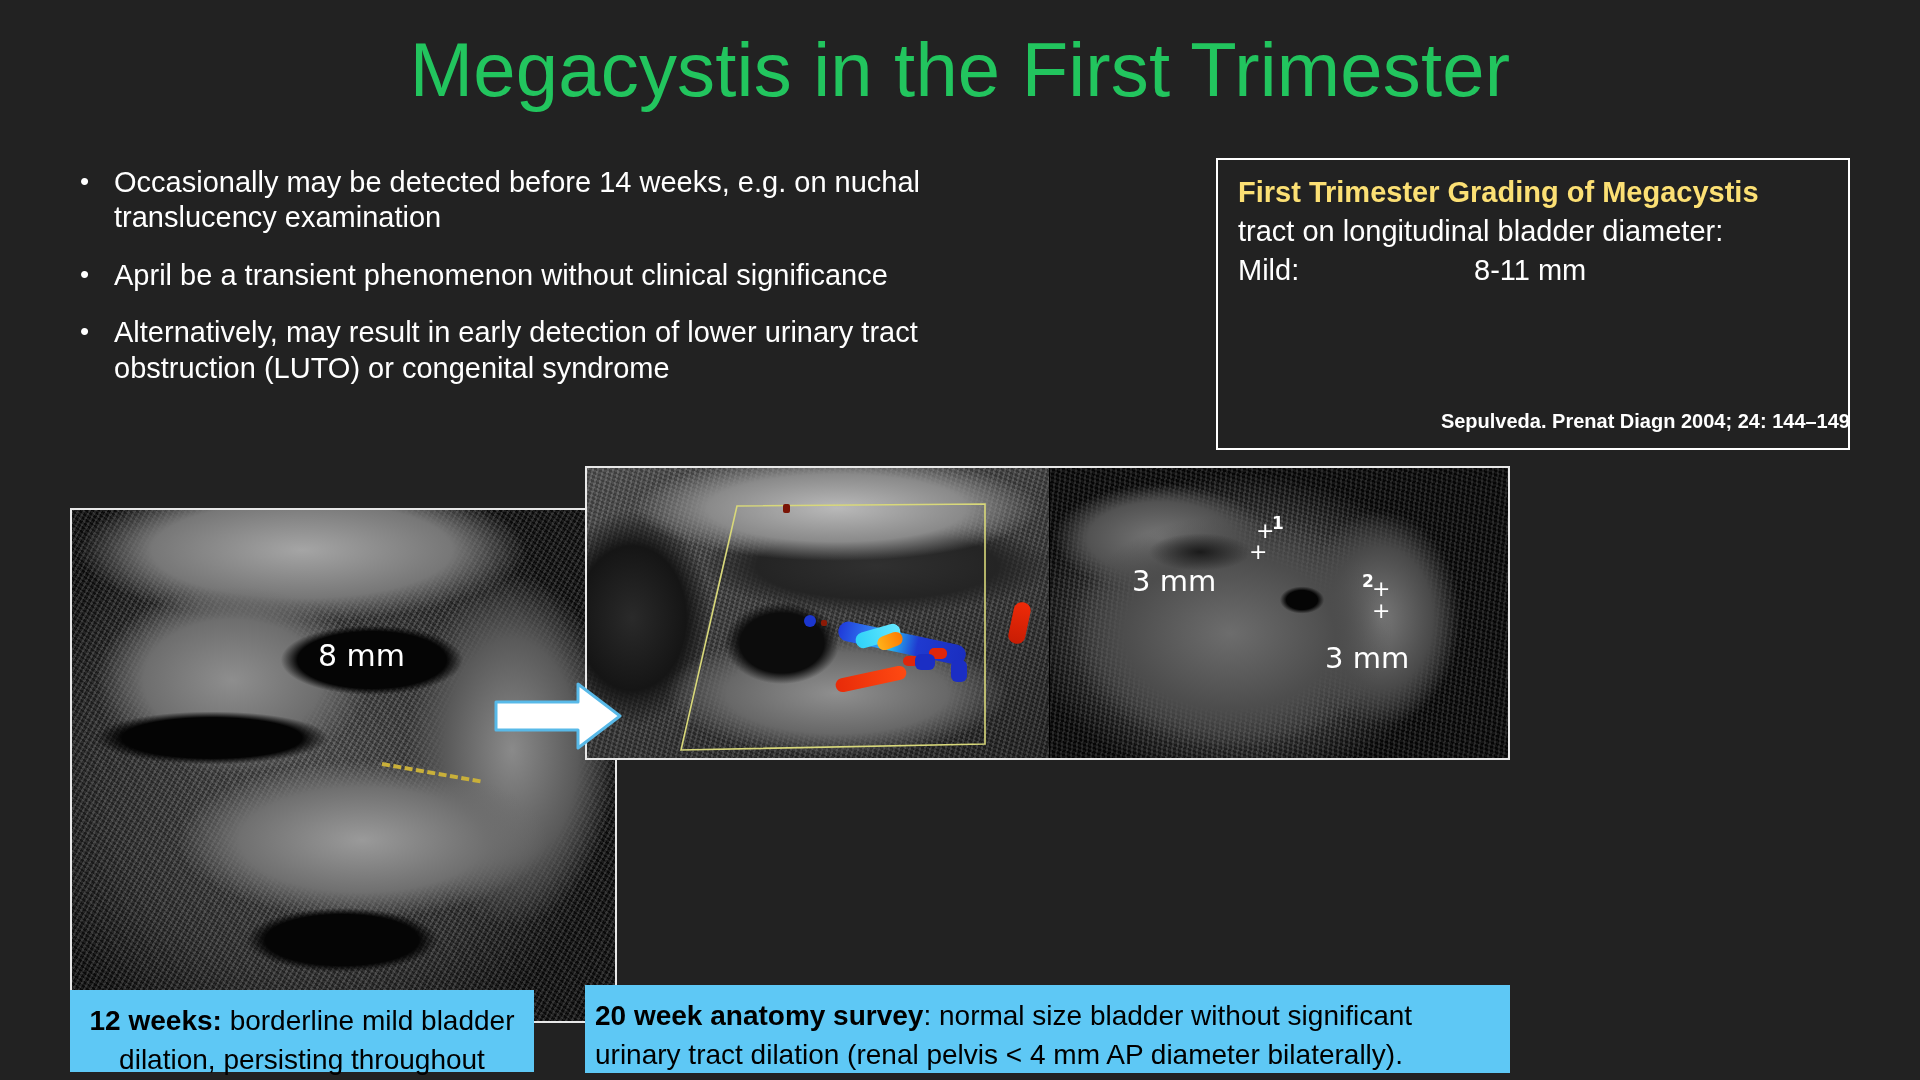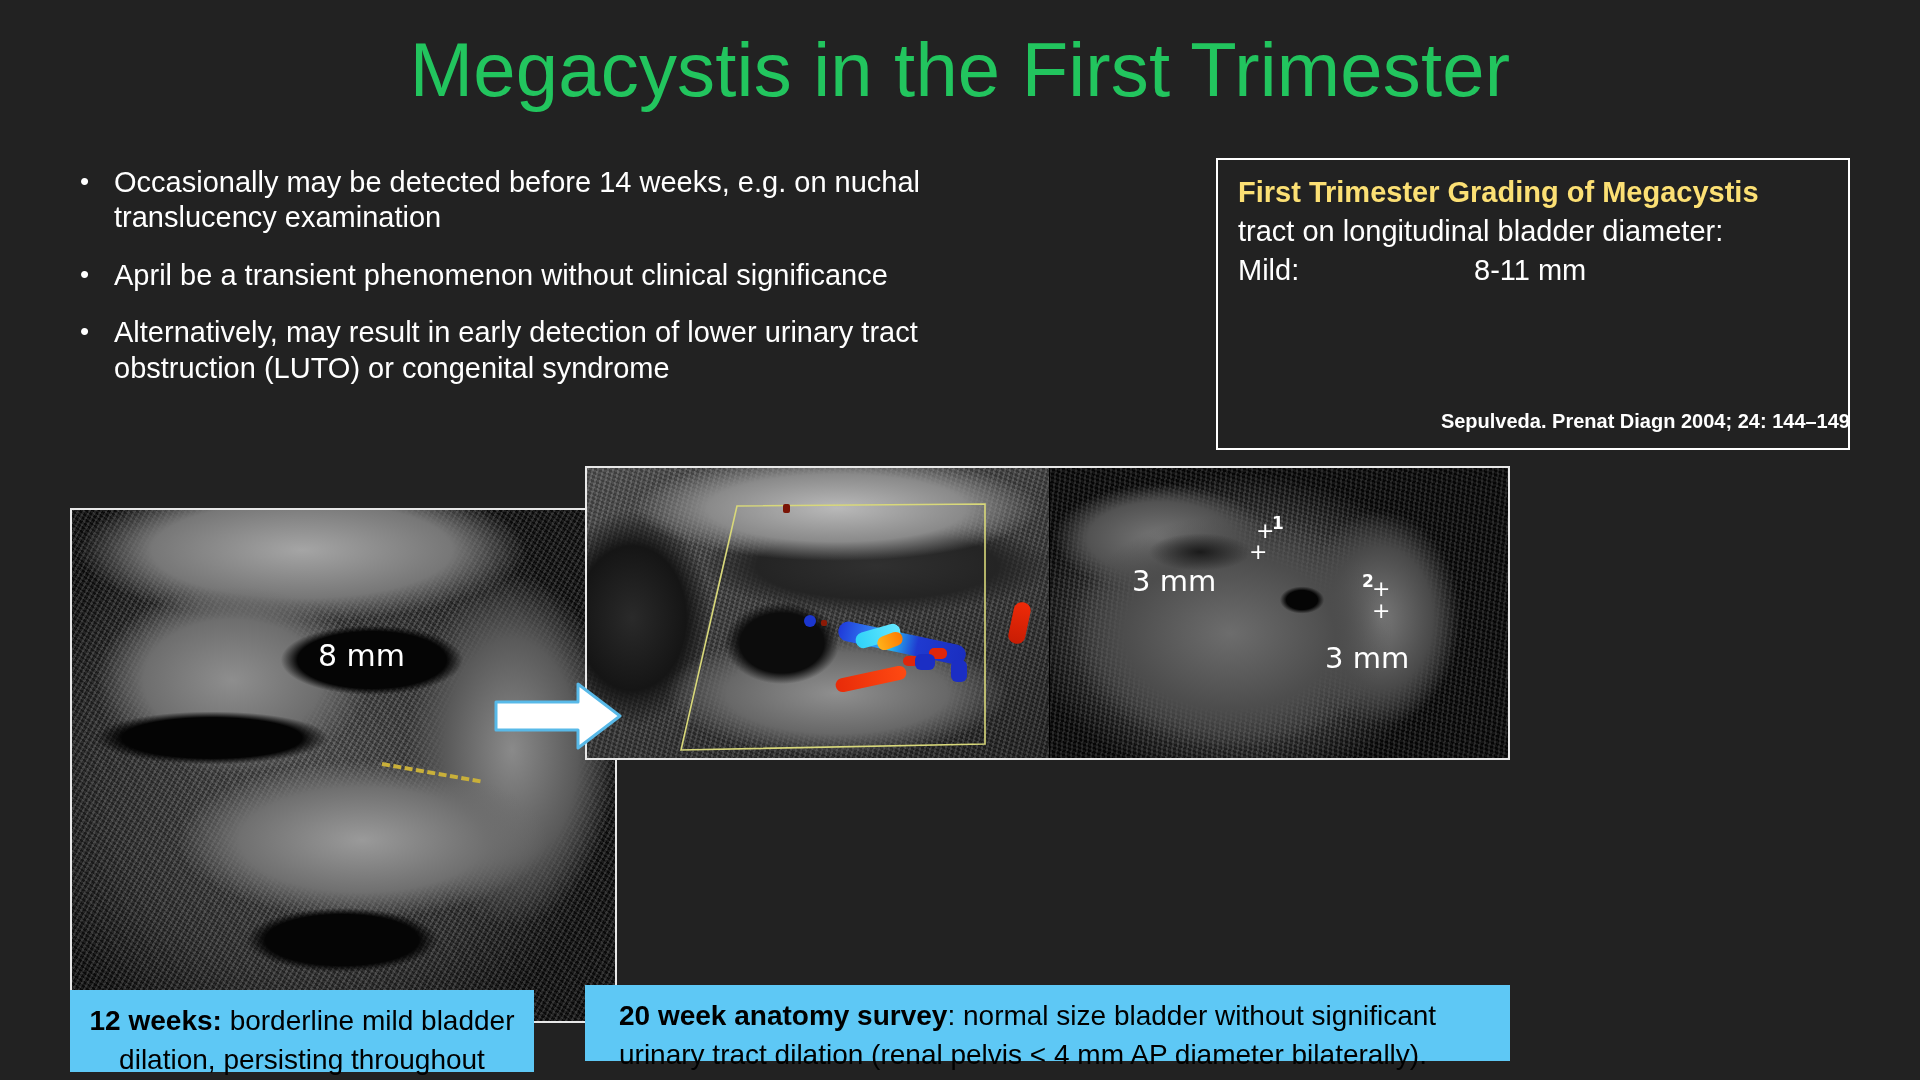--- a/index.html
+++ b/index.html
@@ -241,23 +241,23 @@
     color:#000000;
     font-size:28px;
     line-height:1.38;
     padding:12px 16px;
   }
   #caption-12wk{
     left:70px; top:990px; width:464px; height:82px;
     text-align:center;
   }
   #caption-20wk{
-    left:585px; top:985px; width:925px; height:76px;
+    left:585px; top:985px; width:925px; height:88px;
     text-align:left;
-    padding-left:34px;
+    padding-left:10px;
   }
   .cap-strong{ font-weight:bold; }
 </style>
 </head>
 <body>
 
 <div id="slide-title">Megacystis in the First Trimester</div>
 
 <div id="bullet-list">
 

